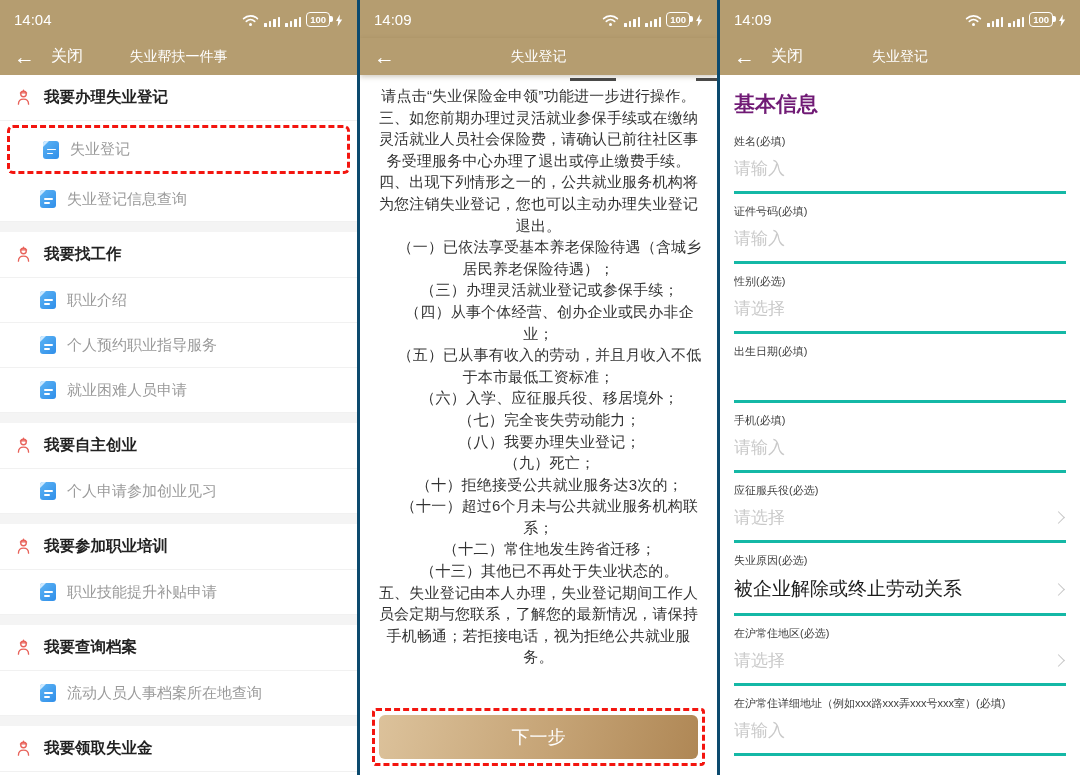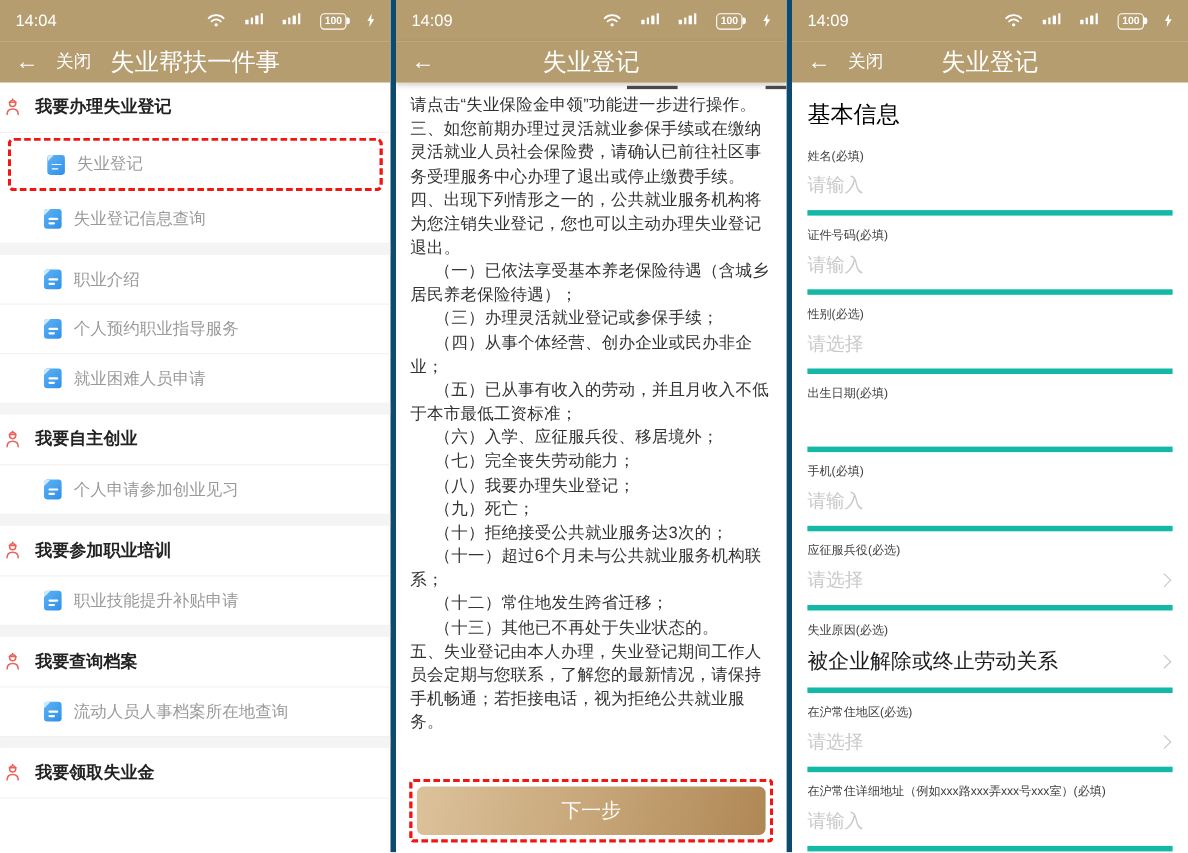--- a/index.html
+++ b/index.html
@@ -1,67 +1,67 @@
 <!DOCTYPE html>
 <html><head>
 <meta charset="utf-8">
 <style>
   * { margin:0; padding:0; box-sizing:border-box; }
   html,body { background:#fff; }
   body { font-family:"Liberation Sans", sans-serif; }
   #app { width:1080px; height:775px; display:flex; background:#fff; overflow:hidden; }
   .panel { width:360px; height:775px; background:#fff; overflow:hidden; display:flex; flex-direction:column; position:relative; }
-  .panel.mid, .panel.left { border-right:5px solid #0c4a6e; }
+  .panel.mid, .panel.left { border-right:3px solid #0c4a6e; }
 
   
   .statusbar { height:38px; background:#b59d70; color:#fff; display:flex; align-items:center; justify-content:space-between; padding:0 14px; font-size:15px; flex:none; }
-  .statusicons { display:flex; align-items:flex-start; gap:18px; }
+  .statusicons { display:flex; align-items:flex-end; gap:5px; }
   .sig { display:flex; align-items:flex-end; gap:2px; }
   .sig span { width:2.5px; background:#fff; border-radius:0.5px; display:block; }
   .sig .b1{height:4px} .sig .b2{height:6px} .sig .b3{height:8px} .sig .b4{height:10px}
   .bat { border:1.2px solid #fff; border-radius:4px; font-size:9.5px; line-height:13px; padding:0 3px; position:relative; font-weight:bold; }
   .bat::after { content:""; position:absolute; right:-3.5px; top:3.5px; width:2.5px; height:6px; background:#fff; border-radius:0 2px 2px 0; }
   .navbar { height:37px; background:#b59d70; color:#fff; display:flex; align-items:center; padding:0 14px; position:relative; flex:none; }
   .navbar .back { font-size:21px; line-height:1; margin-right:16px; cursor:pointer; }
   .navbar .close { font-size:16px; cursor:pointer; }
-  .nav-title { position:absolute; left:0; right:0; text-align:center; font-size:22px; pointer-events:none; }
+  .nav-title { position:absolute; left:0; right:0; text-align:center; font-size:14px; pointer-events:none; }
   .shadowed { box-shadow:0 2px 5px rgba(80,60,20,0.25); z-index:2; }
 
   
   .menu { flex:1; overflow:hidden; }
-  .section-head { display:flex; align-items:center; gap:11px; height:46px; padding:0 2px; border-bottom:1px solid #f1f1f1; }
+  .section-head { display:flex; align-items:center; gap:11px; height:46px; padding:0 14px; border-bottom:1px solid #f1f1f1; }
   .sec-title { font-size:15.5px; font-weight:bold; color:#222; }
   .menu-item { display:flex; align-items:center; gap:11px; height:45px; padding:0 14px 0 40px; border-bottom:1px solid #f1f1f1; cursor:pointer; }
   .menu-item.hl { border:3px dashed #f3150f; border-radius:6px; margin:4px 7px 3px; height:49px; padding-left:33px; }
   .item-label { font-size:15px; color:#9a9a9a; }
   .band { height:10px; background:#f4f4f4; }
   .doc-icon { width:16px; height:18px; border-radius:3px; background:linear-gradient(135deg,#5db4f4,#2f8ee9); position:relative; flex:none; }
   .doc-icon::before { content:""; position:absolute; top:0; left:0; border-top:6px solid #cfeaff; border-right:6px solid transparent; border-top-left-radius:3px; }
   .doc-icon i { position:absolute; left:3.5px; height:1.8px; background:#fff; border-radius:1px; display:block; }
   .doc-icon .l1 { top:8px; width:9px; }
   .doc-icon .l2 { top:12px; width:6px; }
   .person-icon { flex:none; }
 
   
   .notice-wrap { flex:1; overflow:hidden; display:flex; flex-direction:column; background:#fff; }
   .clip-marks { height:7px; margin:1px 14px 0; position:relative; flex:none; }
   .clip-marks::before { content:""; position:absolute; top:2px; left:196px; width:46px; height:3px; background:#4a4a4a; box-shadow:126px 0 0 #4a4a4a; }
   .notice-text { flex:1; overflow:hidden; padding:2px 13px 0; }
-  .notice-text p { font-size:15px; line-height:21.6px; color:#333; letter-spacing:0.2px; }
+  .notice-text p { font-size:15px; line-height:21.6px; color:#333; letter-spacing:0.2px;text-align:center; }
   .notice-text p.indent { text-indent:22px; }
   .btn-zone { flex:none; padding:0 12px 9px; }
   .btn-dash { border:3px dashed #f3150f; border-radius:4px; padding:4px; }
   .next-btn { height:44px; width:100%; border:none; border-radius:6px; background:linear-gradient(105deg,#dcc29b 0%,#c5a375 55%,#af8755 100%); color:#fff; font-size:18px; font-family:inherit; cursor:pointer; }
 
   
   .form-wrap { flex:1; overflow:hidden; }
-  .form-heading { padding:15px 14px 6px; font-size:21px; font-weight:normal; color:#000000; }
+  .form-heading { padding:15px 14px 6px; font-size:21px; font-weight:bold; color:#701a75; }
   .field { padding:10px 14px 0; }
   .f-label { font-size:11px; color:#3f3f3f; white-space:nowrap; overflow:hidden; }
-  .f-valuerow { display:flex; align-items:center; justify-content:space-between; padding:8px 0 11px; border-bottom:5px solid #14b8a6; cursor:pointer; }
+  .f-valuerow { display:flex; align-items:center; justify-content:space-between; padding:8px 0 11px; border-bottom:3px solid #14b8a6; cursor:pointer; }
   .f-value { min-height:22px; font-size:17px; }
   .f-value.placeholder { color:#c9c9c9; }
   .f-value.filled { color:#1c1c1c; font-size:19px; font-weight:500;text-align:center; }
   .chev { width:9px; height:9px; border-top:1.5px solid #c6c6c6; border-right:1.5px solid #c6c6c6; transform:rotate(45deg); margin-right:3px; flex:none; }
 </style>
 </head>
 <body>
 
 <div id="app">
 
@@ -122,20 +122,29 @@
     <span class="doc-icon">
                 <i class="l1"></i>
                 <i class="l2"></i>
               </span>
     <span class="item-label">失业登记信息查询</span>
   </div>
           </div>
   </div>
         <div class="band"></div>
         <div>
+    <div class="section-head">
+      <svg class="person-icon" width="19" height="19" viewBox="0 0 24 24" fill="none" stroke="#e8625a" stroke-width="1.7" stroke-linecap="round">
+        <circle cx="12" cy="7.6" r="3.5"></circle>
+        <path d="M8.1 6.2 h7.8"></path>
+        <path d="M12 2.6 v1.3"></path>
+        <path d="M5.6 20.4 c0-4.2 2.9-6.4 6.4-6.4 s6.4 2.2 6.4 6.4"></path>
+      </svg>
+      <span class="sec-title">我要找工作</span>
+    </div>
     <div class="sec-items">
             <div class="menu-item">
     <span class="doc-icon">
                 <i class="l1"></i>
                 <i class="l2"></i>
               </span>
     <span class="item-label">职业介绍</span>
   </div>
             <div class="menu-item">
     <span class="doc-icon">

